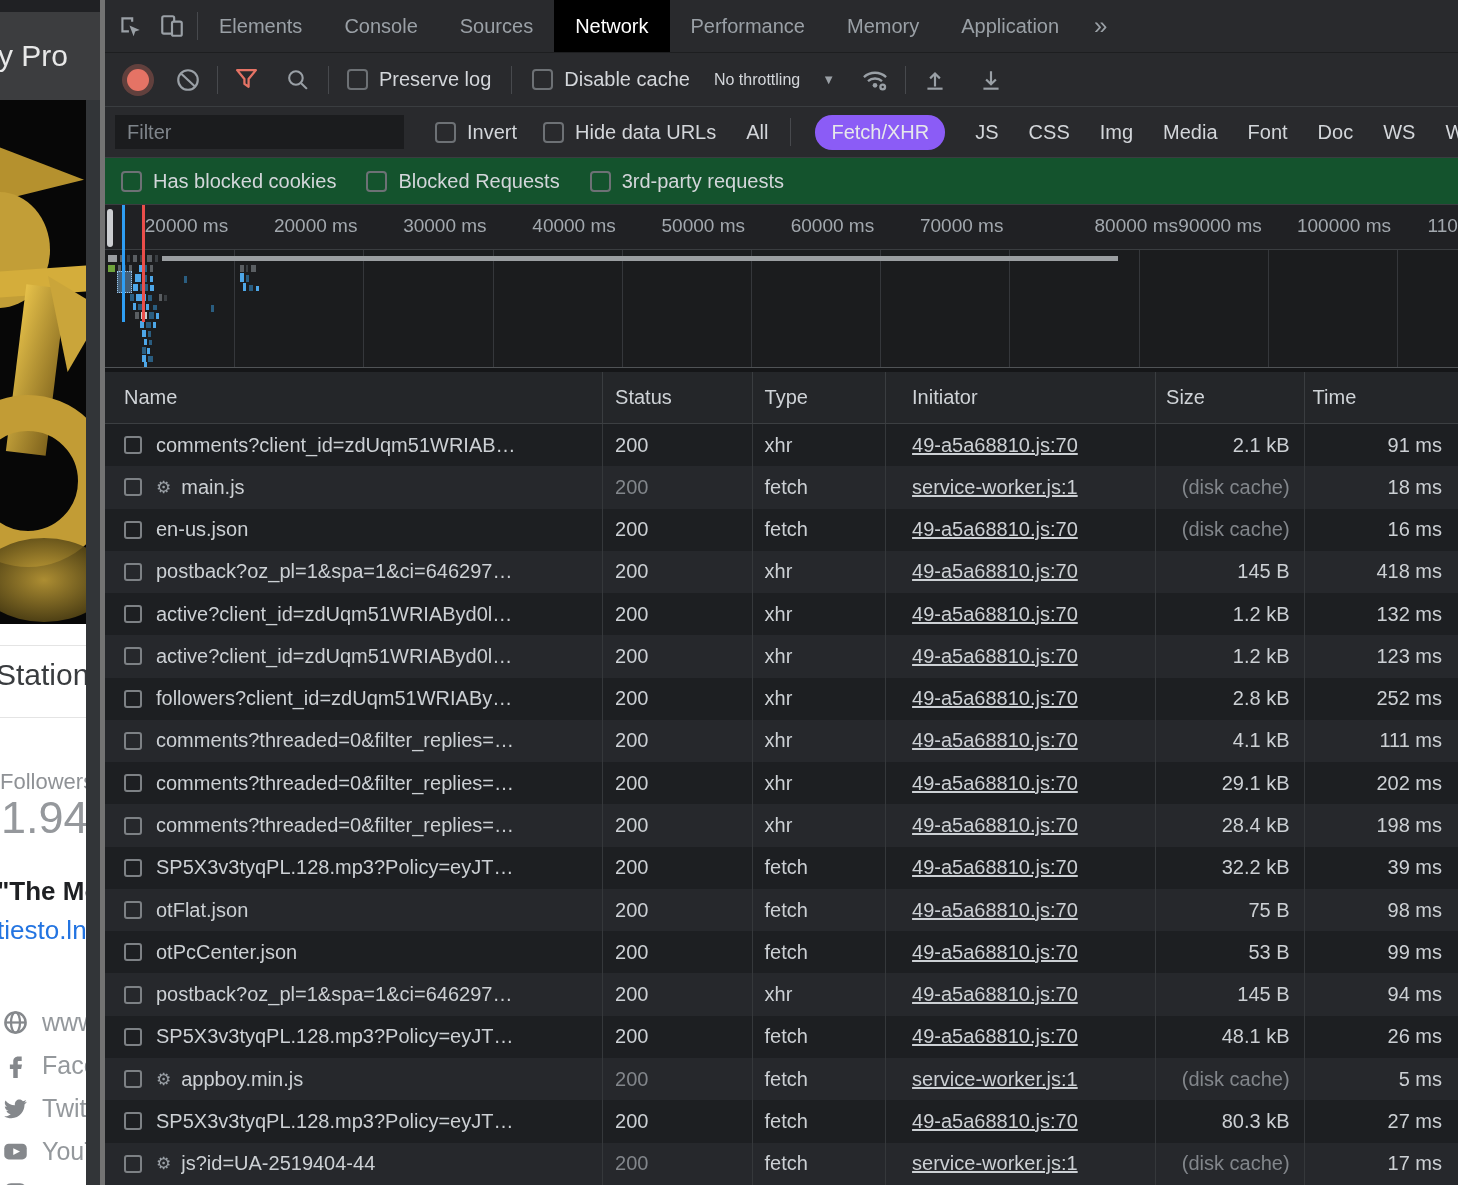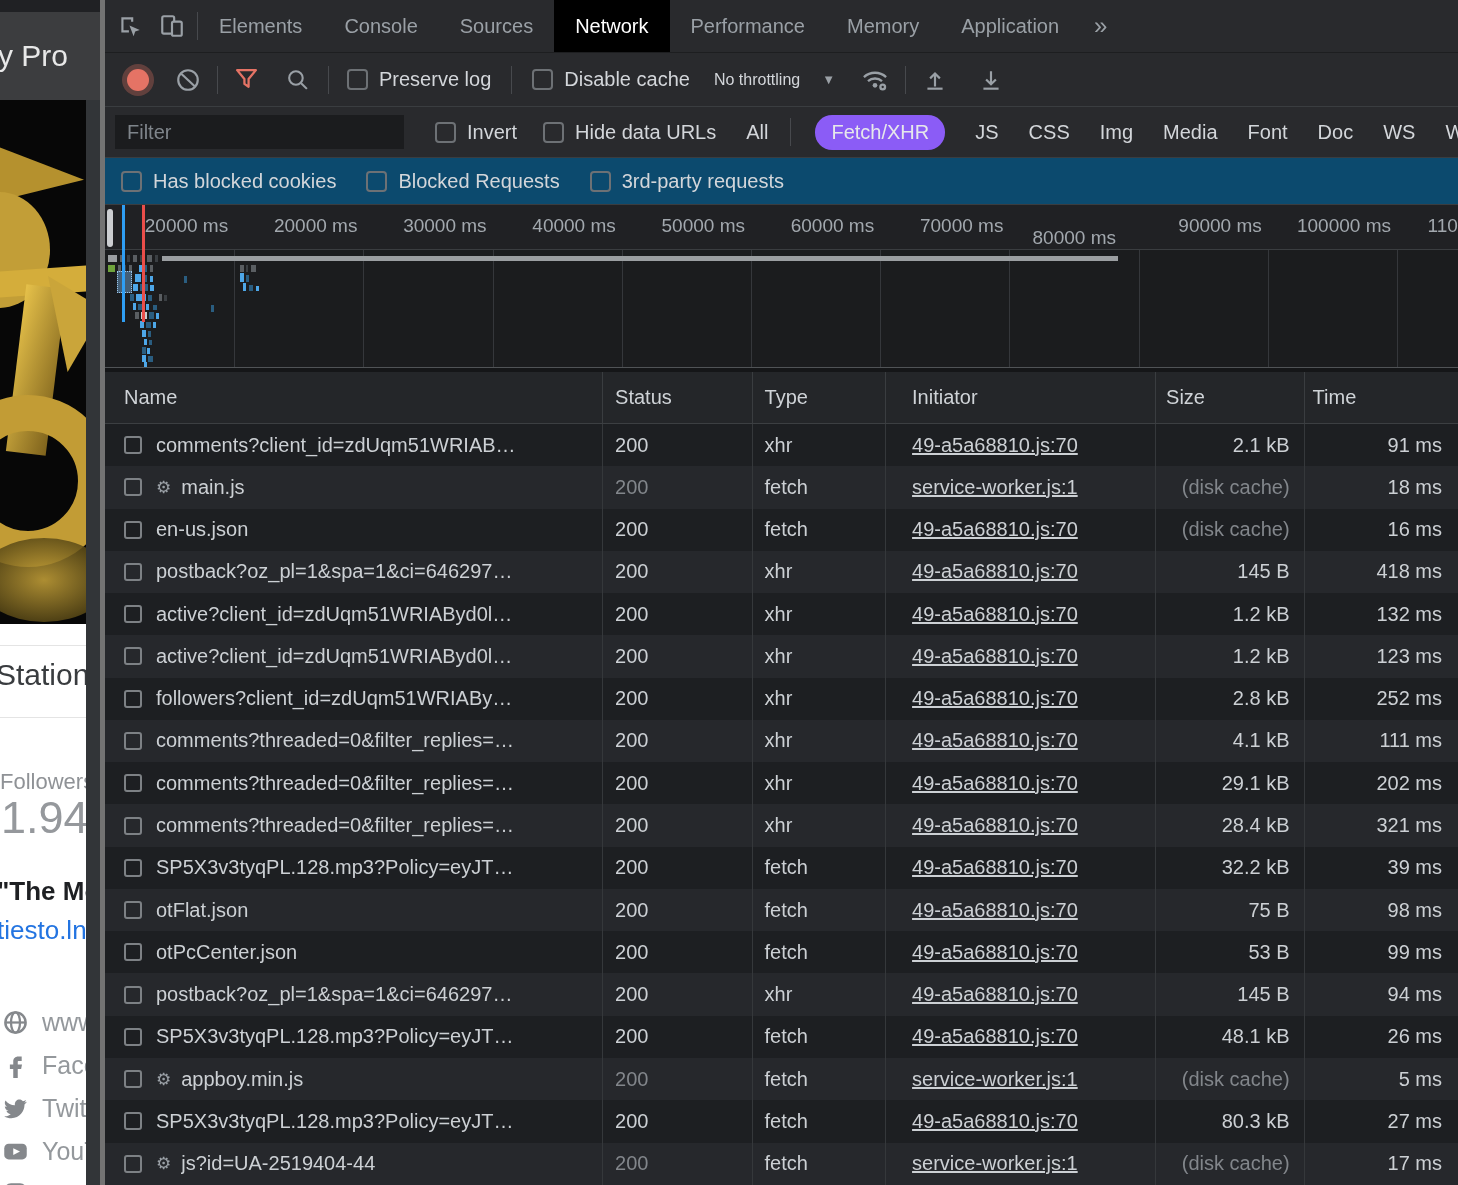--- a/index.html
+++ b/index.html
@@ -55,21 +55,21 @@
 
   .filterrow{height:51px;background:#292a2d;display:flex;align-items:center;border-bottom:1px solid #3a3d40;overflow:hidden;}
   .filter-input{width:326px;height:34px;margin-left:10px;background:#1b1c1e;border:none;outline:none;color:#e8eaed;
     font-size:20px;font-family:"Liberation Sans",sans-serif;padding:0 12px;}
   .filter-input::placeholder{color:#7f858b;}
   .chips{display:flex;align-items:center;}
   .chip{font-size:20px;color:#d3d6da;margin-left:30px;white-space:nowrap;}
   .chip-active{background:#8b5cf6;color:#e6e8eb;border-radius:17px;padding:6px 16px;margin-left:24px;}
   .chips .vsep{margin-left:22px;}
 
-  .filterrow2{height:47px;background:#0c4a6e;display:flex;align-items:center;gap:30px;border-bottom:1px solid #3a3d40;padding-left:16px;}
+  .filterrow2{height:47px;background:#14532d;display:flex;align-items:center;gap:30px;border-bottom:1px solid #3a3d40;padding-left:16px;}
 
   .timeline{position:relative;height:167px;background:#1b1c1e;overflow:hidden;}
   .tl-header{position:absolute;left:0;top:0;width:100%;height:45px;background:#202124;border-bottom:1px solid #3a3d40;}
   .tick{position:absolute;top:10px;width:144px;text-align:right;font-size:19px;color:#a2a8ae;white-space:nowrap;}
   .gridline{position:absolute;top:0;width:1px;height:162px;background:#35373b;}
   .thumb{position:absolute;left:2px;top:4px;width:6px;height:38px;background:#ccced1;border-radius:3px;}
   .waterfall{position:absolute;left:0;top:45px;width:100%;height:117px;}
   .bar{position:absolute;}
   .sel{background:rgba(120,175,225,.45);border:1px dotted #9cc6ea;}
   .vmark{position:absolute;top:0;height:117px;width:3px;}
@@ -312,21 +312,21 @@
     <div class="tl-header">
       <div class="thumb"></div>
       <div>
           <div class="tick" style="left: -20.8px;">20000 ms</div>
           <div class="tick" style="left: 108.4px;">20000 ms</div>
           <div class="tick" style="left: 237.6px;">30000 ms</div>
           <div class="tick" style="left: 366.8px;">40000 ms</div>
           <div class="tick" style="left: 496px;">50000 ms</div>
           <div class="tick" style="left: 625.2px;">60000 ms</div>
           <div class="tick" style="left: 754.4px;">70000 ms</div>
-          <div class="tick" style="left: 867px; margin-top: 12px;">80000 ms</div>
+          <div class="tick" style="left: 929px;">80000 ms</div>
           <div class="tick" style="left: 1012.8px;">90000 ms</div>
           <div class="tick" style="left: 1142px;">100000 ms</div>
           <div class="tick" style="left: 1271.2px;">110000 ms</div>
         </div>
     </div>
     <div class="waterfall">
         <div class="bar" style="left: 3px; top: 5px; width: 9px; height: 7px; background: rgb(155, 158, 161);"></div>
         <div class="bar" style="left: 15px; top: 5px; width: 4px; height: 7px; background: rgb(90, 94, 98);"></div>
         <div class="bar" style="left: 22px; top: 5px; width: 3px; height: 7px; background: rgb(58, 62, 66);"></div>
         <div class="bar" style="left: 28px; top: 5px; width: 4px; height: 7px; background: rgb(90, 94, 98);"></div>
@@ -520,21 +520,21 @@
         <div class="cell c-name">
           <span class="rowcb"></span>
           <span class="nametext">comments?threaded=0&amp;filter_replies=…</span>
         </div>
         <div class="cell c-status">200</div>
         <div class="cell c-type">xhr</div>
         <div class="cell c-init">
           <span class="link">49-a5a68810.js:70</span>
         </div>
         <div class="cell c-size">28.4 kB</div>
-        <div class="cell c-time">321 ms</div>
+        <div class="cell c-time">198 ms</div>
       </div>
       <div class="row odd">
         <div class="cell c-name">
           <span class="rowcb"></span>
           <span class="nametext">SP5X3v3tyqPL.128.mp3?Policy=eyJT…</span>
         </div>
         <div class="cell c-status">200</div>
         <div class="cell c-type">fetch</div>
         <div class="cell c-init">
           <span class="link">49-a5a68810.js:70</span>

